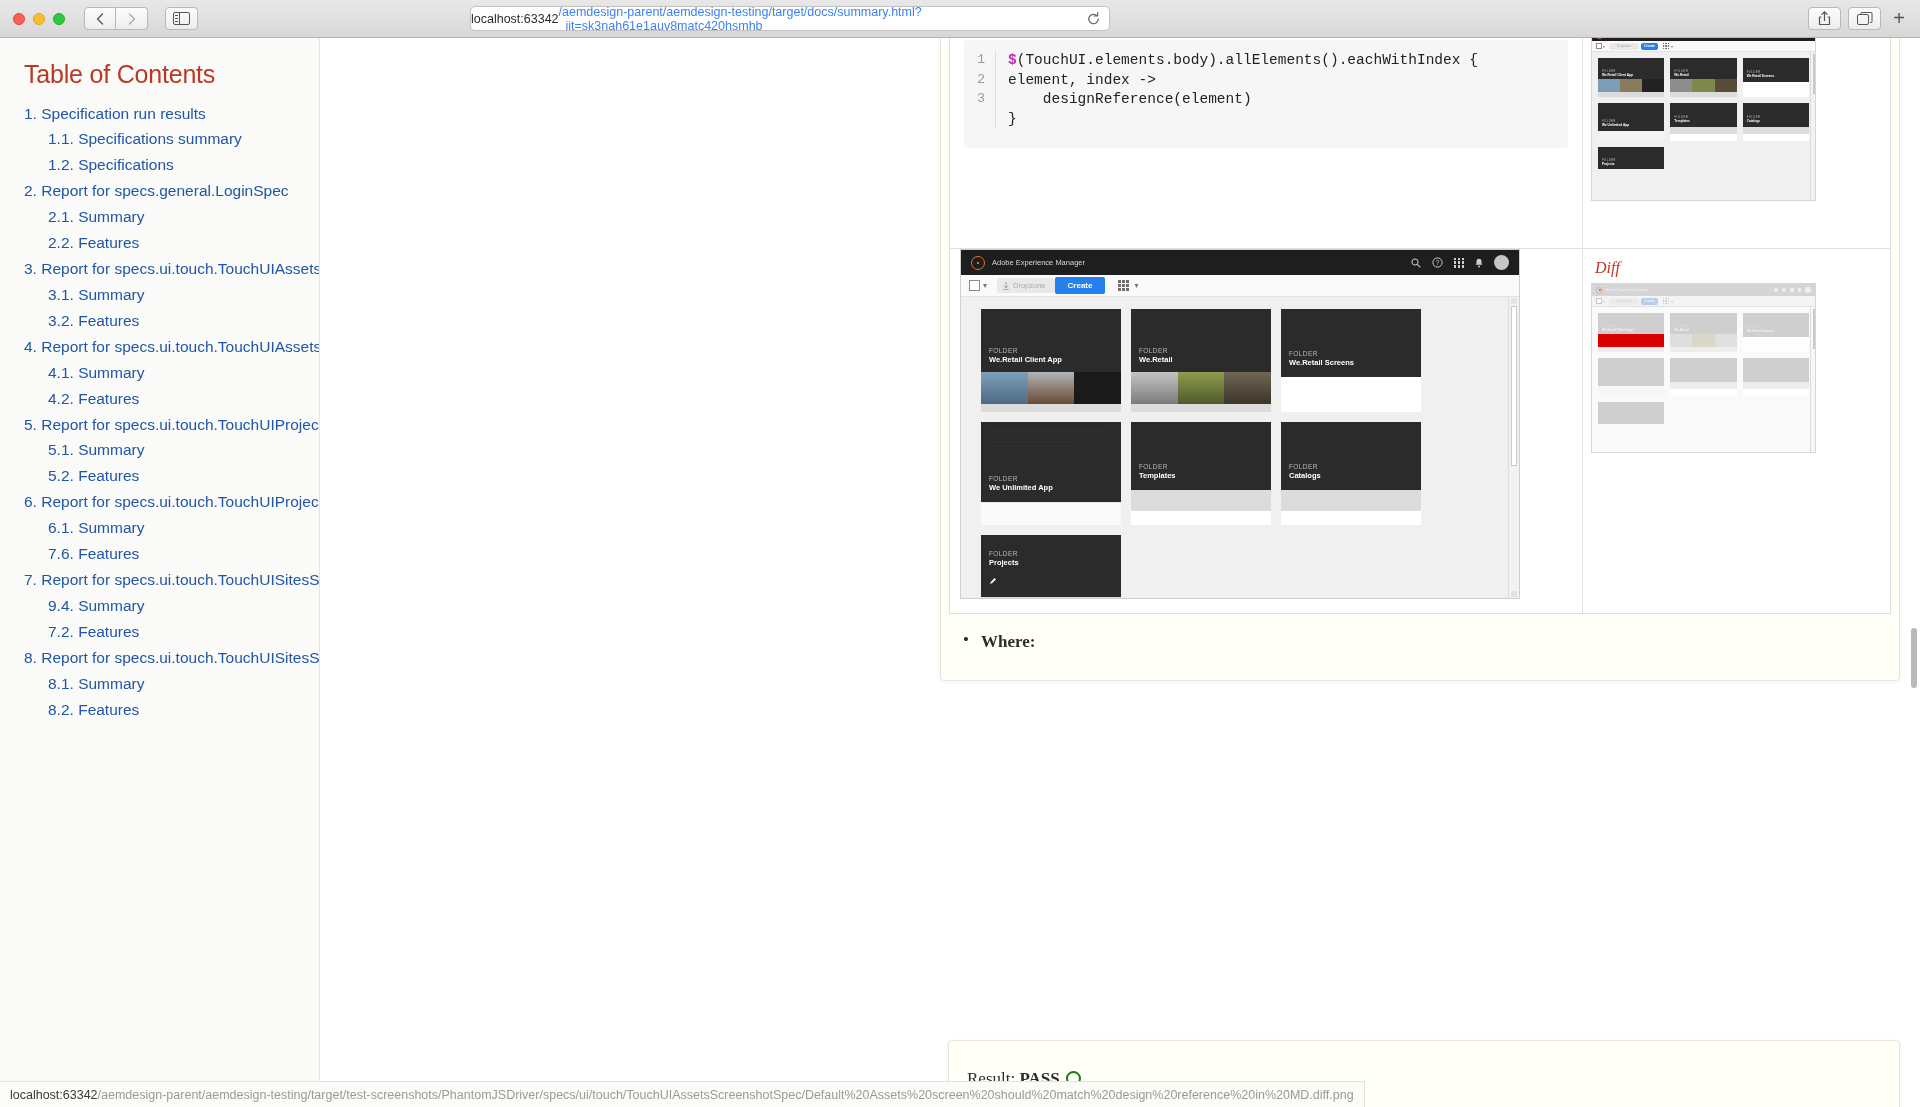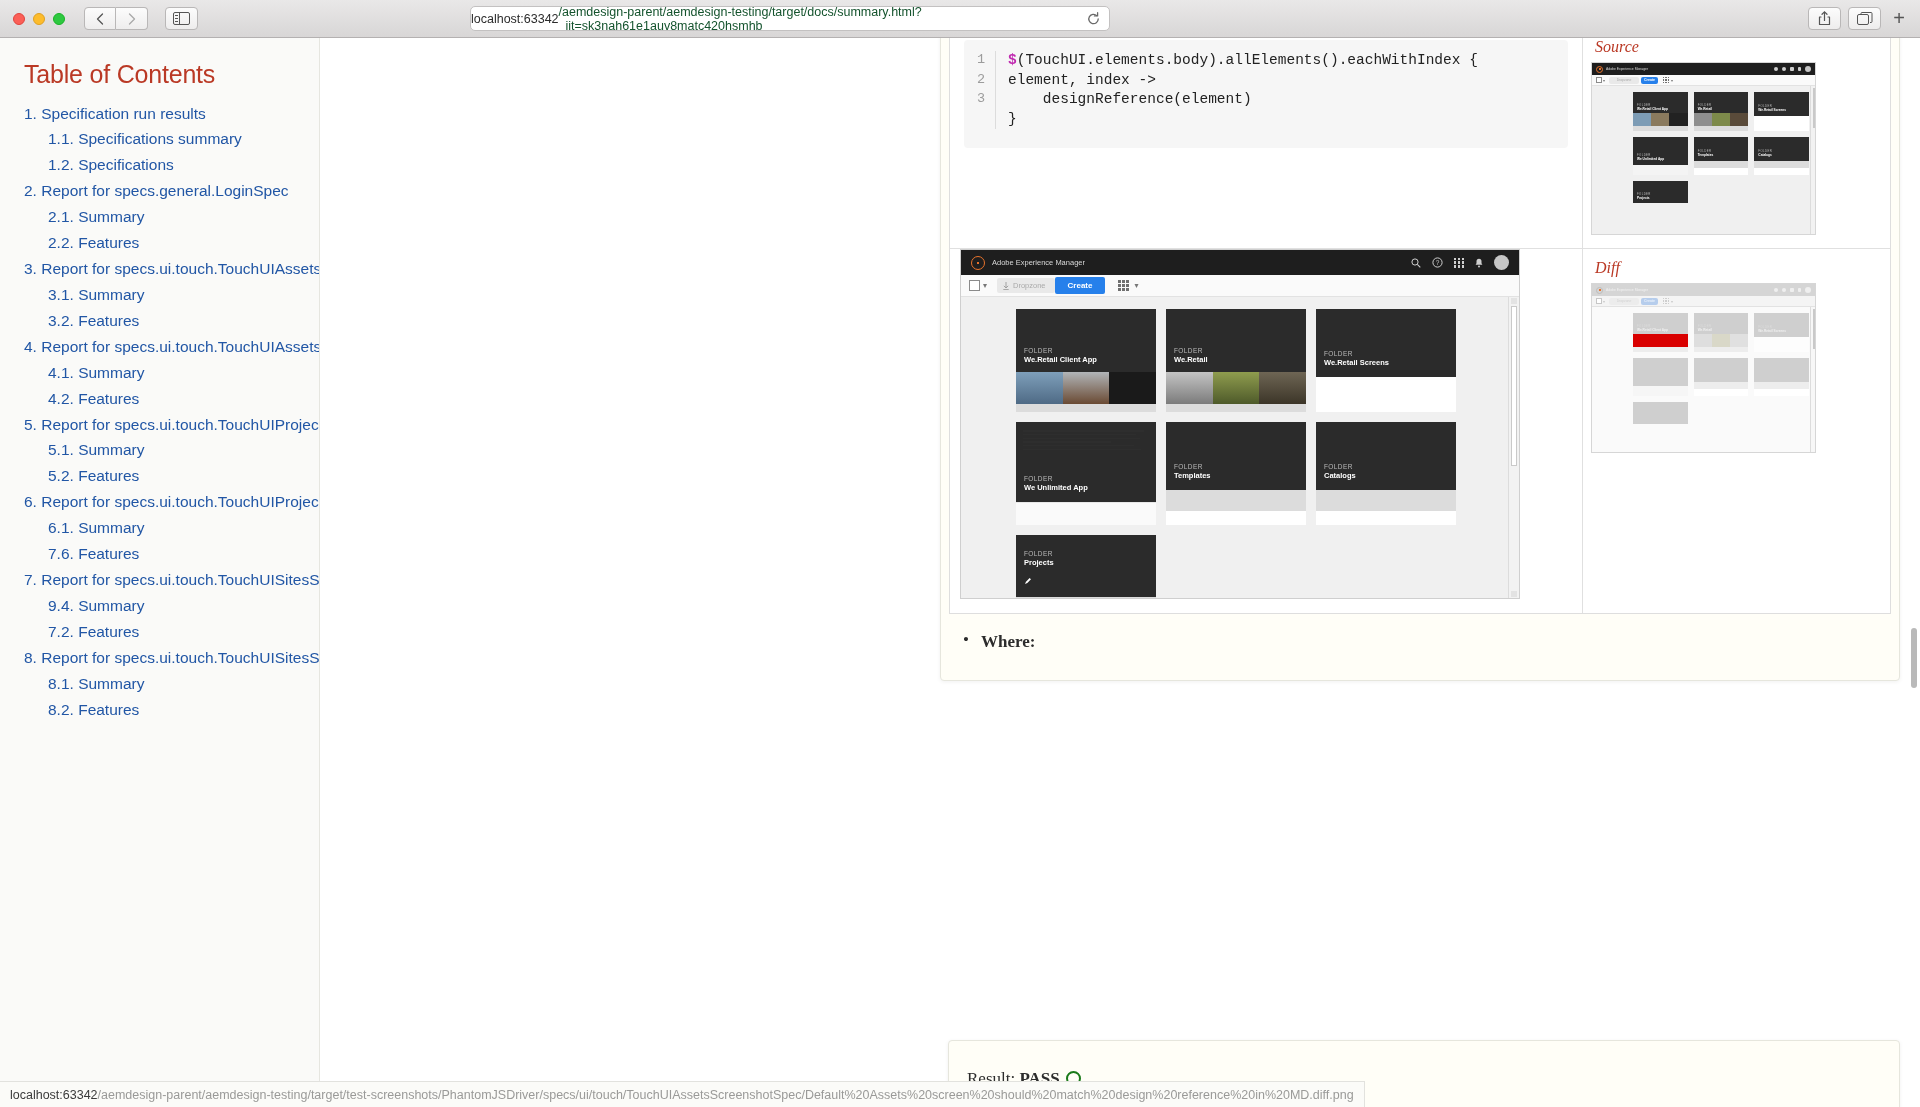--- a/index.html
+++ b/index.html
@@ -45,21 +45,21 @@
     position:absolute; left:470px; top:6px;
     width:640px;height:25px;
     background:#ffffff;
     border:1px solid #c3c1c1; border-radius:5px;
     display:flex;align-items:center;justify-content:center;
     font-family:"Liberation Sans", sans-serif;
     font-size:12.5px;
     overflow:hidden;
   }
   .url-host{ color:#2b2b2b; }
-  .url-path{ color:#14532d; }
+  .url-path{ color:#3b82f6; }
   .reload{
     position:absolute; right:8px; top:50%; transform:translateY(-50%);
     width:15px;height:15px;
   }
 
   .chrome-right{ position:absolute; right:10px; display:flex; gap:7px; align-items:center; }
   .cbtn{
     width:33px;height:23px;
     background:linear-gradient(180deg,#fcfcfc,#eeeded);
     border:1px solid #b9b7b7;border-radius:4px;
@@ -187,21 +187,21 @@
     display:flex; align-items:center;
   }
   .tb-item{ font-family:"Liberation Sans",sans-serif; display:flex; align-items:center; }
   .tb-box{ border:1px solid #8b8b8b; background:#fff; flex:none; }
   .tb-dropzone{ background:#e9e9e9; color:#aaa; border-radius:2px; text-align:center; }
   .tb-create{ background:#2680eb; color:#fff; border-radius:2px; text-align:center; font-weight:bold; }
   .tb-grid{ display:grid; grid-template-columns:repeat(3,1fr); gap:1px; flex:none; }
   .tb-grid i{ background:#6f6f6f; display:block; }
   .caret{ color:#777; }
 
-  .cards{ display:grid;margin-left:35px; }
+  .cards{ display:grid; }
   .card{ background:#fff; position:relative; }
   .card .thumb{ background:#2b2b2b; position:relative; overflow:hidden; }
   .card .meta{ position:absolute; left:0; right:0; }
   .card .ftype{ color:#b9b9b9; font-family:"Liberation Sans",sans-serif; letter-spacing:.4px; }
   .card .fname{ color:#fff; font-family:"Liberation Sans",sans-serif; font-weight:bold; }
   .card .foot{ background:#dcdcdc; }
   .card .imgstrip{ position:absolute; left:0; right:0; bottom:0; display:flex; }
   .card .imgstrip span{ flex:1; }
   .card .txtlines{ position:absolute; inset:0; }
   .card .txtlines i{ display:block; background:#3a3a3a; }
@@ -452,21 +452,20 @@
               <div class="codeline">
                 <span class="lnum blank"></span>
                 <span class="ctext">}</span>
               </div>
             </div>
           </div>
           <div class="code-pad"></div>
         </div>
 
         <div class="cell">
-          <div class="cell-label">Source</div>
           <div style="padding:0 12px 12px 8px;">
             <div class="shot" style="width:225px;height:173px;border:1px solid #d6d6d6;">
 
               <div class="aembar" style="height:12px;padding:0 4px;">
                 <span class="aem-logo" style="width:7px;height:7px;"></span>
                 <span style="font-size:3.4px;margin-left:3px;">Adobe Experience Manager</span>
                 <span class="spacer"></span>
                 <span class="bar-ico" style="width:4px;height:4px;border-radius:50%;"></span>
                 <span class="bar-ico" style="width:4px;height:4px;border-radius:50%;margin-left:4px;"></span>
                 <span class="bar-ico" style="width:4px;height:4px;margin-left:4px;"></span>

